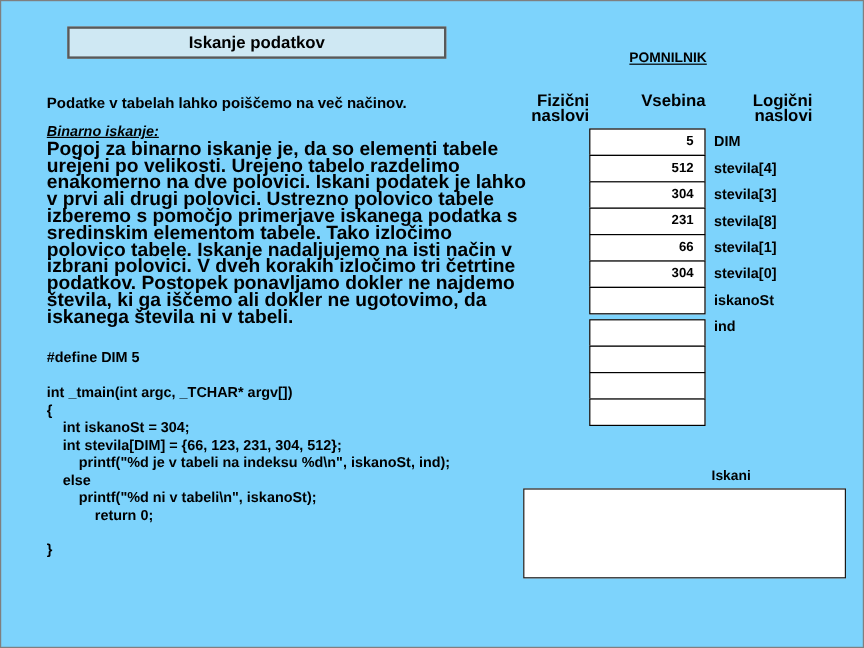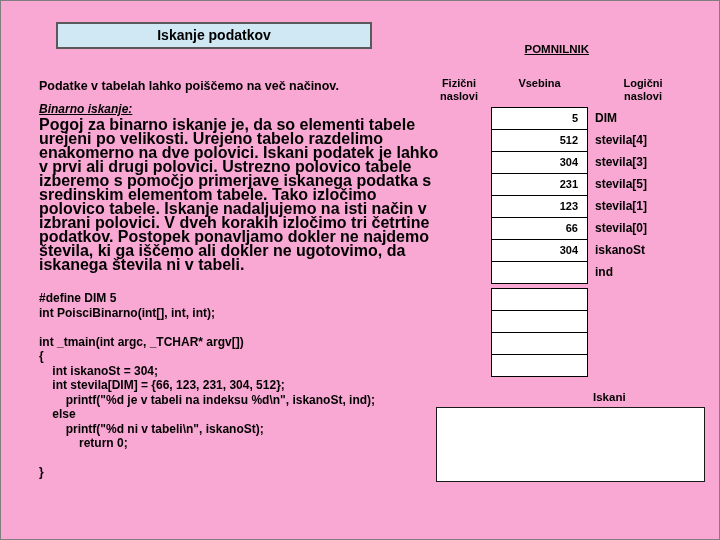--- a/index.html
+++ b/index.html
@@ -1,21 +1,21 @@
 <!DOCTYPE html>
 <html><head>
 <meta charset="utf-8">
 <style>
   * { margin: 0; padding: 0; box-sizing: border-box; }
   html, body { background: #ffffff; }
   .slide {
     position: relative;
     width: 720px;
     height: 540px;
-    background: #f9a8d4;
+    background: #7dd3fc;
     border: 1px solid #7f7f7f;
     font-family: "Liberation Sans", sans-serif;
     font-weight: bold;
     color: #000000;
     overflow: hidden;
   }
   .title-box {
     position: absolute;
     left: 55px; top: 21px;
     width: 316px; height: 27px;
@@ -55,22 +55,22 @@
   .code {
     position: absolute;
     left: 38px; top: 290px;
     font-size: 12px;
     line-height: 14.5px;
   }
   .code-line { white-space: pre; min-height: 14.5px; }
   .col-header {
     position: absolute;
     top: 76px;
-    text-align: center;
-    font-size: 11px;
+    text-align: right;
+    font-size: 14px;
     line-height: 13px;
   }
   .col-header.physical { left: 426px; width: 64px; }
   .col-header.content  { left: 490px; width: 97px; }
   .col-header.logical  { left: 608px; width: 68px; }
   .cells {
     position: absolute;
     left: 490px; top: 106px;
     width: 97px;
   }
@@ -117,21 +117,20 @@
   <div class="pomnilnik">POMNILNIK</div>
 
   <div class="intro">Podatke v tabelah lahko poiščemo na več načinov.</div>
 
   <div class="subheading">Binarno iskanje:</div>
 
   <div class="paragraph">Pogoj za binarno iskanje je, da so elementi tabele urejeni po velikosti. Urejeno tabelo razdelimo enakomerno na dve polovici. Iskani podatek je lahko v prvi ali drugi polovici. Ustrezno polovico tabele izberemo s pomočjo primerjave iskanega podatka s sredinskim elementom tabele. Tako izločimo polovico tabele. Iskanje nadaljujemo na isti način v izbrani polovici. V dveh korakih izločimo tri četrtine podatkov. Postopek ponavljamo dokler ne najdemo števila, ki ga iščemo ali dokler ne ugotovimo, da iskanega števila ni v tabeli.</div>
 
   <div class="code">
     <div class="code-line">#define DIM 5</div>
-    <div class="code-line">int PoisciBinarno(int[], int, int);</div>
     <div class="code-line"></div>
     <div class="code-line">int _tmain(int argc, _TCHAR* argv[])</div>
     <div class="code-line">{</div>
     <div class="code-line">    int iskanoSt = 304;</div>
     <div class="code-line">    int stevila[DIM] = {66, 123, 231, 304, 512};</div>
     <div class="code-line">        printf("%d je v tabeli na indeksu %d\n", iskanoSt, ind);</div>
     <div class="code-line">    else</div>
     <div class="code-line">        printf("%d ni v tabeli\n", iskanoSt);</div>
     <div class="code-line">            return 0;</div>
     <div class="code-line"></div>
@@ -140,35 +139,34 @@
 
   <div class="col-header physical">Fizični naslovi</div>
   <div class="col-header content">Vsebina</div>
   <div class="col-header logical">Logični naslovi</div>
 
   <div class="cells">
     <div class="cell">5</div>
     <div class="cell">512</div>
     <div class="cell">304</div>
     <div class="cell">231</div>
-    <div class="cell">123</div>
     <div class="cell">66</div>
     <div class="cell">304</div>
     <div class="cell"></div>
     <div class="cell gap"></div>
     <div class="cell"></div>
     <div class="cell"></div>
     <div class="cell"></div>
   </div>
 
   <div class="labels">
     <div class="cell-label">DIM</div>
     <div class="cell-label">stevila[4]</div>
     <div class="cell-label">stevila[3]</div>
-    <div class="cell-label">stevila[5]</div>
+    <div class="cell-label">stevila[8]</div>
     <div class="cell-label">stevila[1]</div>
     <div class="cell-label">stevila[0]</div>
     <div class="cell-label">iskanoSt</div>
     <div class="cell-label">ind</div>
   </div>
 
   <div class="zaslon">Iskani</div>
   <div class="screen-box"></div>
 
 </div>

